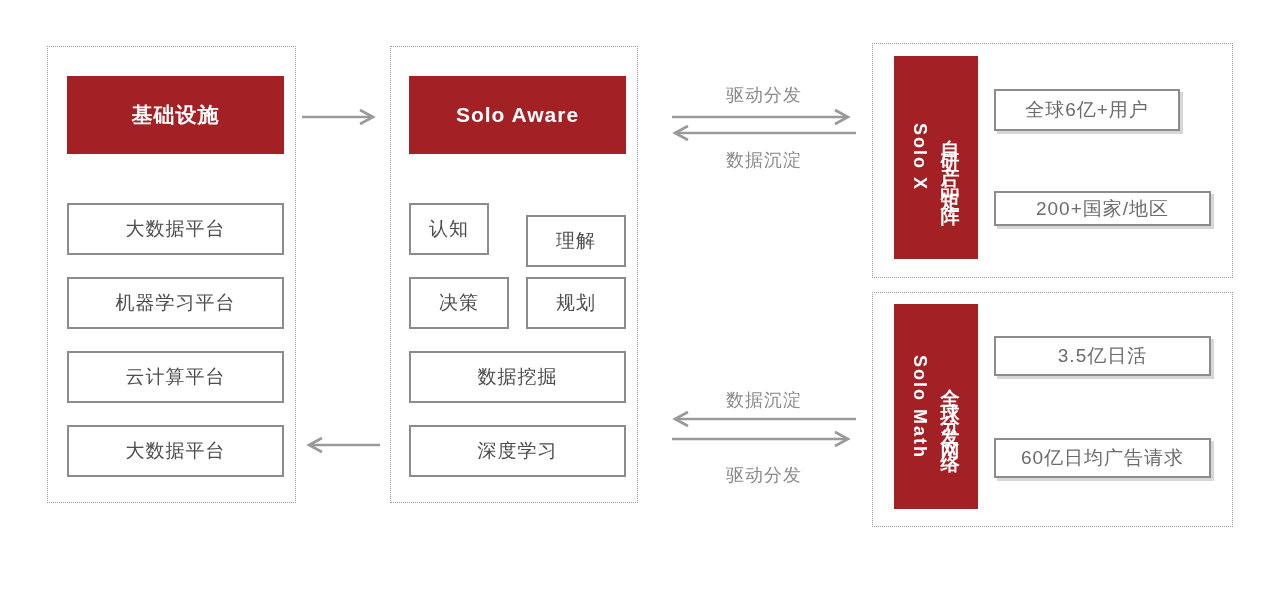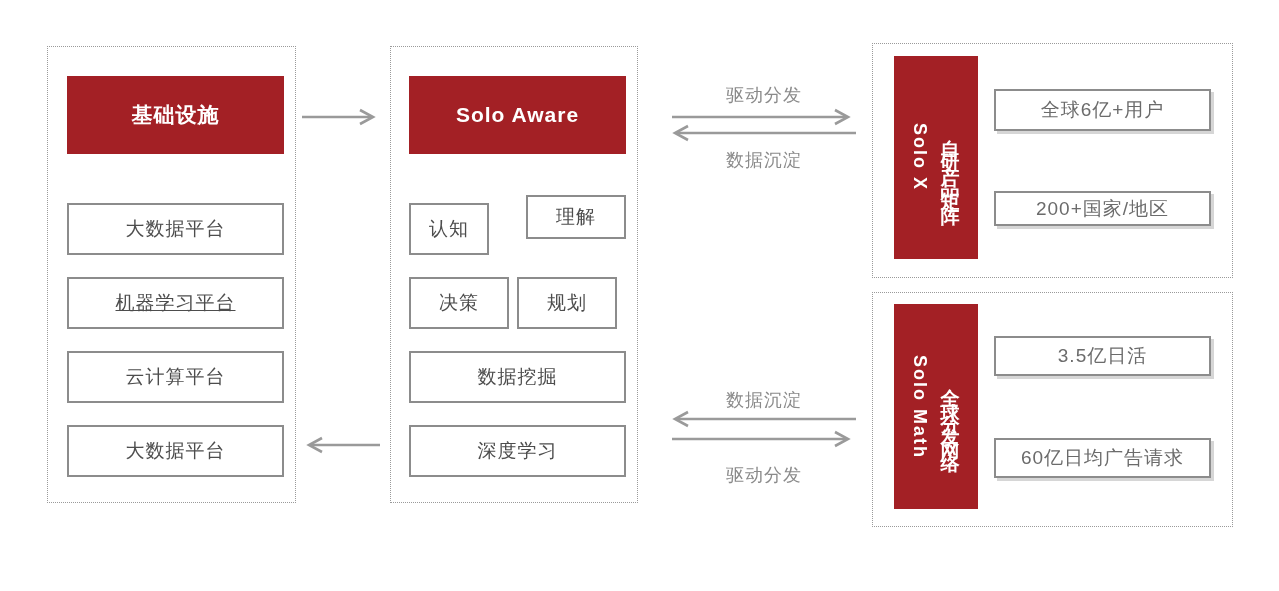--- a/index.html
+++ b/index.html
@@ -48,41 +48,41 @@
   }
 </style>
 </head>
 <body>
 
 <div id="canvas">
 
   <section class="panel" style="left:47px;top:46px;width:249px;height:457px;">
     <div class="redhdr" style="left:19px;top:29px;width:217px;height:78px;">基础设施</div>
     <div class="cell" style="left:19px;top:156px;width:217px;height:52px;">大数据平台</div>
-    <div class="cell" style="left:19px;top:230px;width:217px;height:52px;text-decoration:underline;">机器学习平台</div>
+    <div class="cell" style="left:19px;top:230px;width:217px;height:52px;">机器学习平台</div>
     <div class="cell" style="left:19px;top:304px;width:217px;height:52px;">云计算平台</div>
     <div class="cell" style="left:19px;top:378px;width:217px;height:52px;">大数据平台</div>
   </section>
 
   <section class="panel" style="left:390px;top:46px;width:248px;height:457px;">
     <div class="redhdr" style="left:18px;top:29px;width:217px;height:78px;text-align:center;">Solo Aware</div>
     <div class="cell" style="left:18px;top:156px;width:80px;height:52px;">认知</div>
-    <div class="cell" style="left:135px;top:148px;width:100px;height:44px;">理解</div>
+    <div class="cell" style="left:135px;top:168px;width:100px;height:52px;">理解</div>
     <div class="cell" style="left:18px;top:230px;width:100px;height:52px;">决策</div>
-    <div class="cell" style="left:126px;top:230px;width:100px;height:52px;">规划</div>
+    <div class="cell" style="left:135px;top:230px;width:100px;height:52px;">规划</div>
     <div class="cell" style="left:18px;top:304px;width:217px;height:52px;">数据挖掘</div>
     <div class="cell" style="left:18px;top:378px;width:217px;height:52px;">深度学习</div>
   </section>
 
   <section class="panel" style="left:872px;top:43px;width:361px;height:235px;">
     <div class="vtitle" style="left:21px;top:12px;width:84px;height:203px;">
       <span class="v-en">Solo X</span>
       <span class="v-cn">自研产品矩阵</span>
     </div>
-    <div class="stat" style="left:121px;top:45px;width:217px;height:42px;">全球6亿+用户</div>
+    <div class="stat" style="left:121px;top:45px;width:186px;height:42px;">全球6亿+用户</div>
     <div class="stat" style="left:121px;top:147px;width:217px;height:35px;">200+国家/地区</div>
   </section>
 
   <section class="panel" style="left:872px;top:292px;width:361px;height:235px;">
     <div class="vtitle" style="left:21px;top:11px;width:84px;height:205px;">
       <span class="v-en">Solo Math</span>
       <span class="v-cn">全球分发网络</span>
     </div>
     <div class="stat" style="left:121px;top:43px;width:217px;height:40px;">3.5亿日活</div>
     <div class="stat" style="left:121px;top:145px;width:217px;height:40px;">60亿日均广告请求</div>

